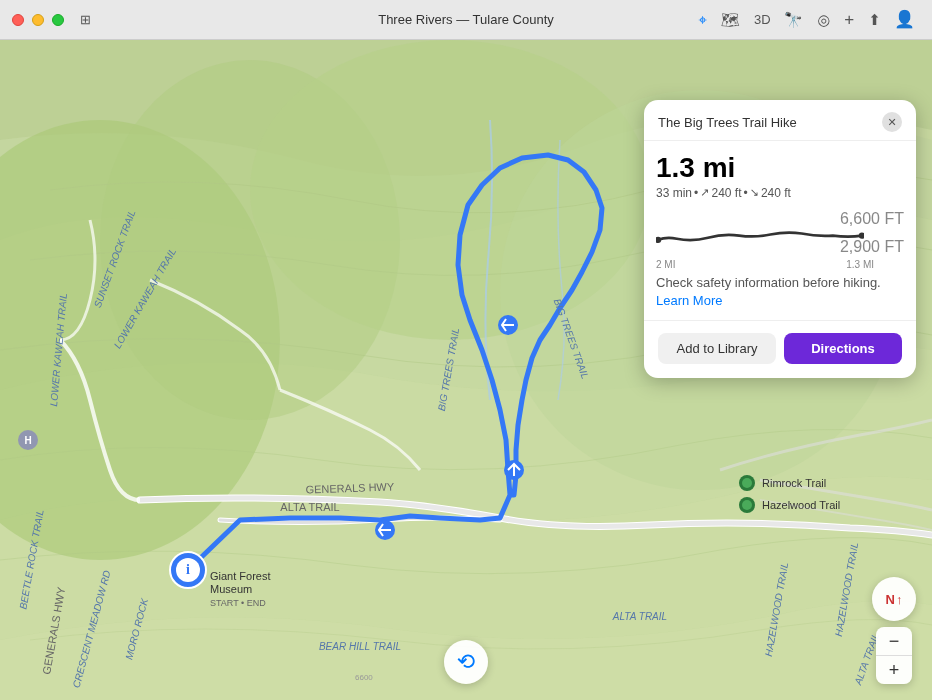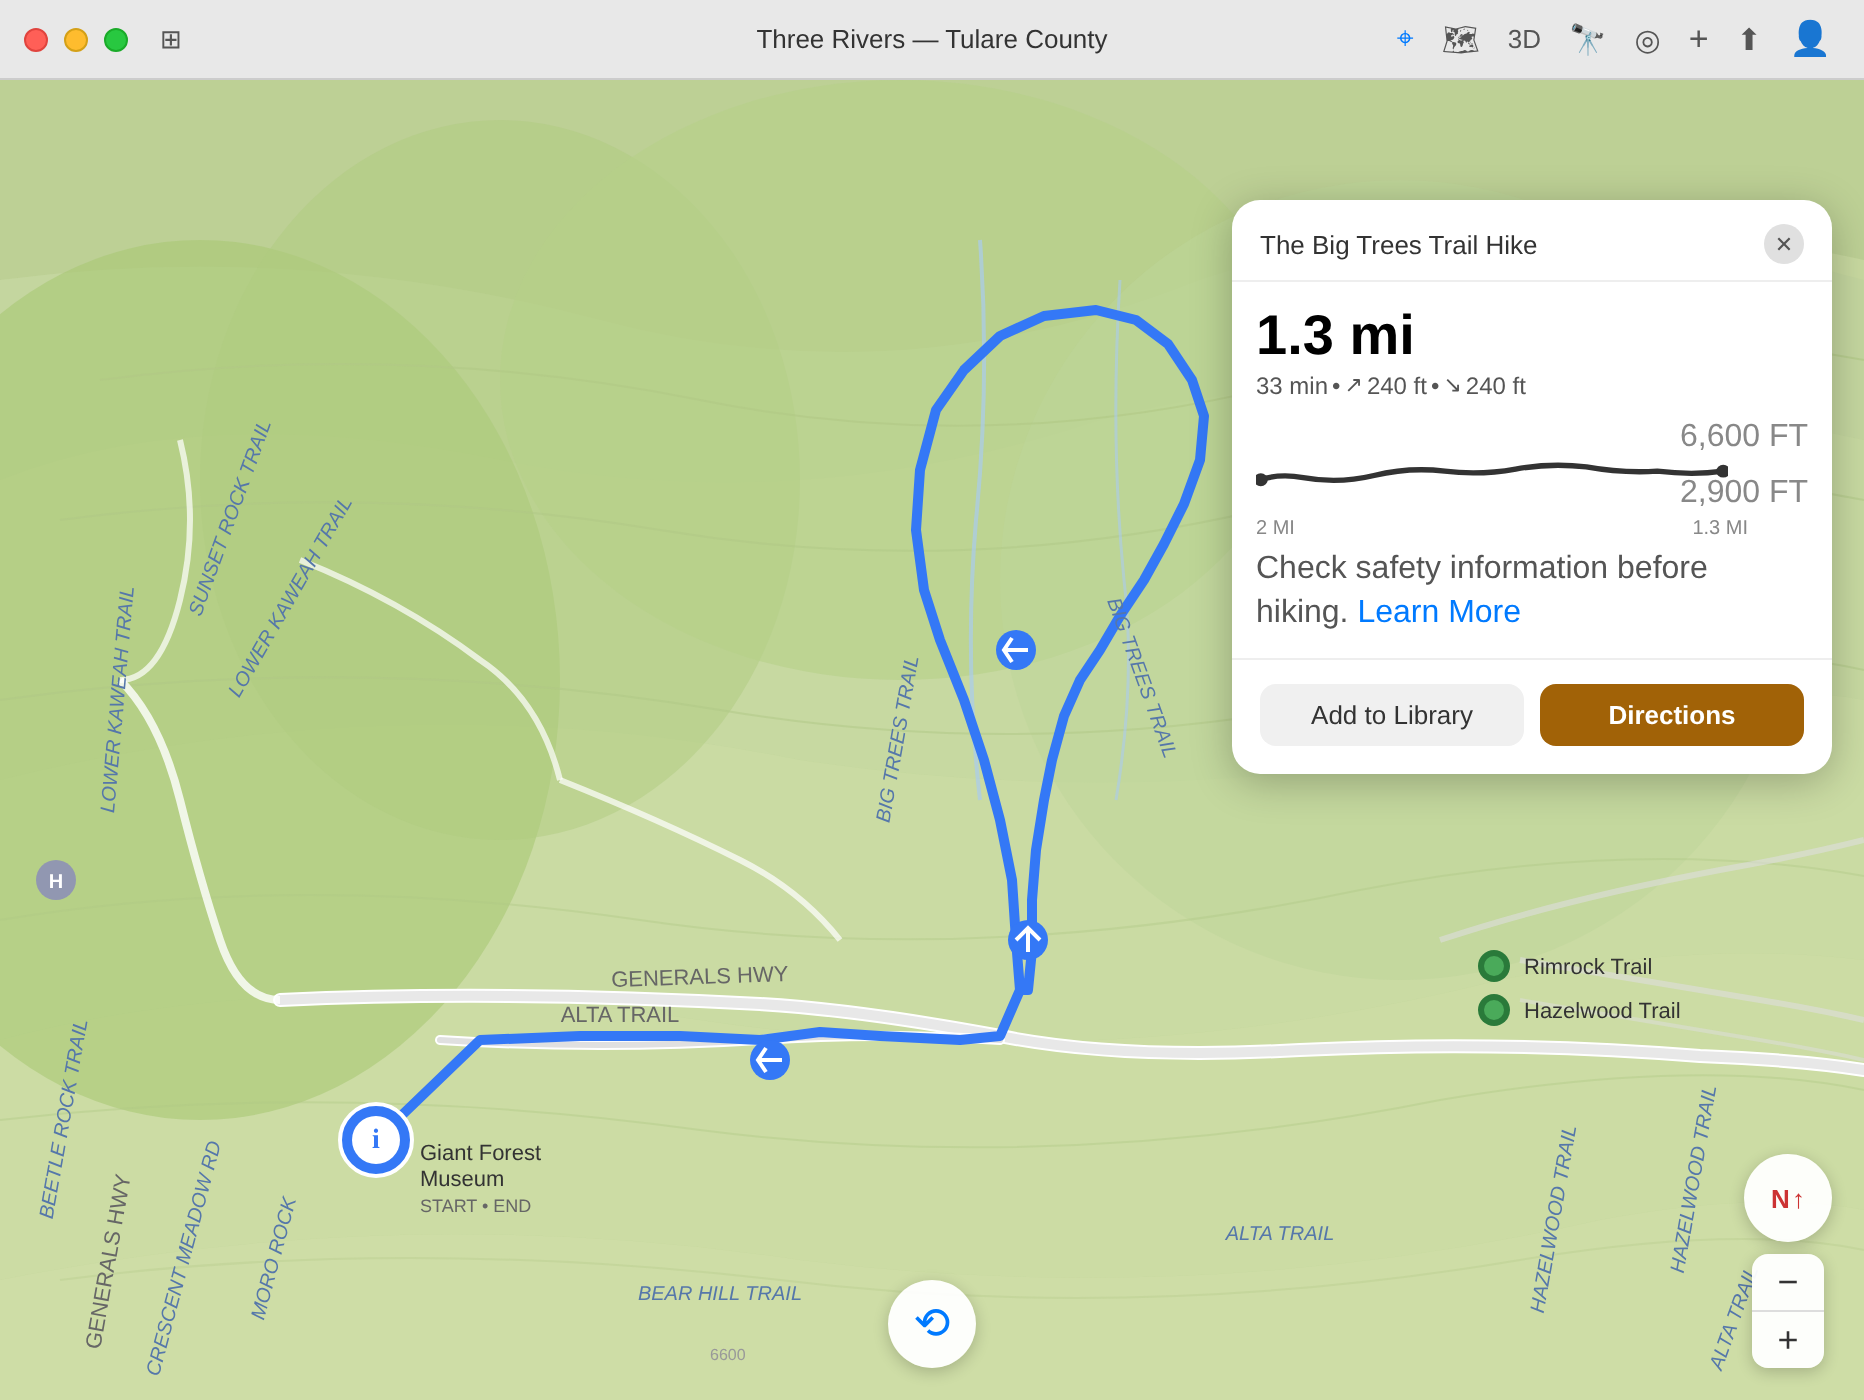--- a/index.html
+++ b/index.html
@@ -68,21 +68,21 @@
       inset: 0;
       width: 100%;
       height: 100%;
     }
 
     
     #info-card {
       position: absolute;
       top: 60px;
       right: 16px;
-      width: 300px;
+      width: 272px;
       background: white;
       border-radius: 14px;
       box-shadow: 0 4px 20px rgba(0,0,0,0.25);
       z-index: 200;
       overflow: hidden;
     }
     #card-header {
       display: flex;
       align-items: center;
       justify-content: space-between;
@@ -157,21 +157,21 @@
       font-size: 10px;
       color: #888;
     }
     #elev-svg {
       position: absolute;
       top: 0; left: 0;
       width: calc(100% - 40px);
       height: 48px;
     }
     #card-warning {
-      font-size: 16px;
+      font-size: 13px;
       color: #555;
       margin: 4px 0 0;
       line-height: 1.4;
     }
     #card-warning a {
       color: #007aff;
       text-decoration: none;
     }
     #card-actions {
       display: flex;
@@ -188,21 +188,21 @@
       border: none;
       border-radius: 8px;
       font-size: 13px;
       font-weight: 500;
       color: #333;
       cursor: pointer;
     }
     #directions-btn {
       flex: 1;
       padding: 8px 10px;
-      background: #a16207;
+      background: #6d28d9;
       border: none;
       border-radius: 8px;
       font-size: 13px;
       font-weight: 600;
       color: white;
       cursor: pointer;
     }
 
     
     #map-controls-bottom-right {

